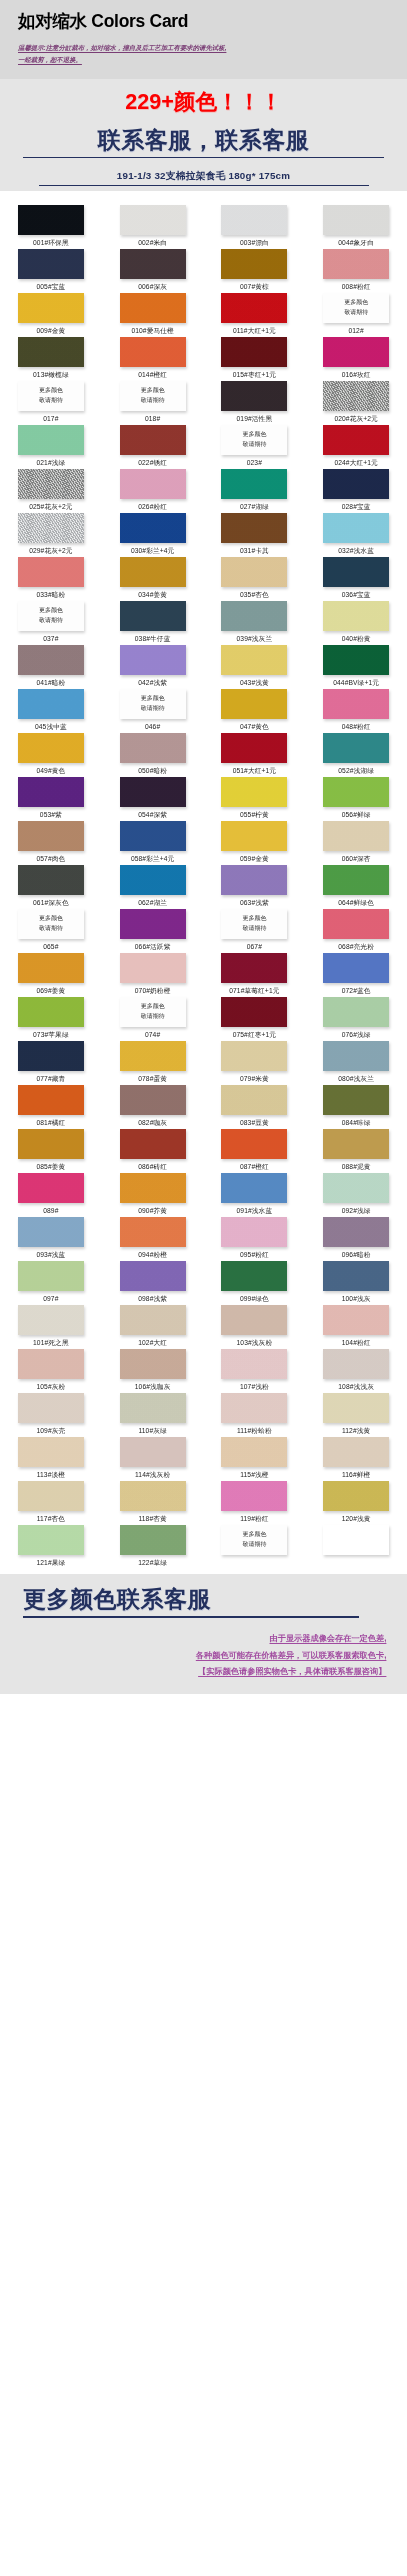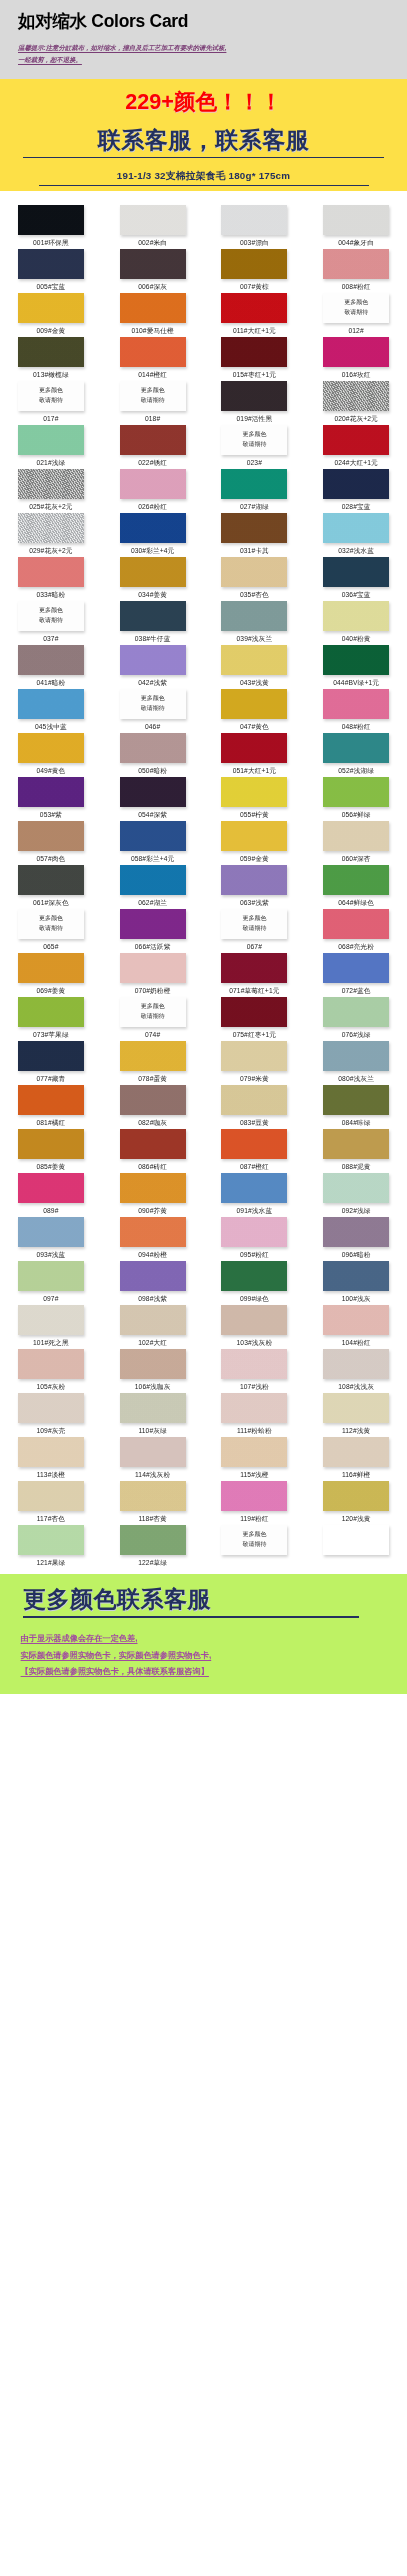--- a/index.html
+++ b/index.html
@@ -44,21 +44,21 @@
     color:#ff0000;
     font-weight:bold;
     font-size:24px;
     letter-spacing:0.5px;
     line-height:1.05;
     text-shadow:0.5px 0.5px 0 #f3b9b9;
     white-space:nowrap;
   }
 
   
-  .headblock { background:#fde047; padding:11.3px 0 5.2px 0; }
+  .headblock { background:#e5e5e5; padding:11.3px 0 5.2px 0; }
   .count-line {
     text-align:center;
     color:#fb0000;
     font-weight:bold;
     font-size:21.6px;
     letter-spacing:0px;
     text-shadow:0.5px 0.5px 0 #f0c0c0;
     line-height:1.1;
     white-space:nowrap;
   }
@@ -146,21 +146,21 @@
     white-space:nowrap;
   }
   .melange::after{
     background-image:
       repeating-linear-gradient(112deg, rgba(255,255,255,.55) 0 0.5px, rgba(0,0,0,.12) 0.5px 1.5px),
       repeating-linear-gradient(20deg,  rgba(255,255,255,.35) 0 0.5px, rgba(0,0,0,.10) 0.5px 2.1px),
       repeating-linear-gradient(90deg,  rgba(255,255,255,.15) 0 0.5px, rgba(0,0,0,.05) 0.5px 1px);
   }
 
   
-  .footer { padding:12.4px 0 13.4px 0; background:#bef264; }
+  .footer { padding:12.4px 0 13.4px 0; background:#e5e5e5; }
   .footer-title {
     padding-left:23px;
     color:#23305e;
     font-weight:bold;
     font-size:23px;
     letter-spacing:0.5px;
     line-height:1.2;
     white-space:nowrap;
     text-shadow:0.5px 0.5px 0 #c9cede;
   }
@@ -170,20 +170,21 @@
     background:#23305e;
     margin:2.1px 0 0 23px;
   }
   .footer-note {
     margin-top:13.4px;
     padding:0 20.6px;
     color:#a14ba0;
     font-weight:bold;
     font-size:8.2px;
     line-height:2.0;
+    text-align:right;
   }
   .footer-note span {
     text-decoration:underline;
     text-underline-offset:2.1px;
   }
 </style>
 </head>
 <body>
 
 <div class="hero">
@@ -729,17 +730,17 @@
       <div class="swatch blank" style="background: rgb(255, 255, 255);"></div>
       <div class="cell-label"></div>
     </div>
   </div>
 
 <div class="footer">
   <div class="footer-title">更多颜色联系客服</div>
   <div class="footer-rule"></div>
   <div class="footer-note">
     <div><span>由于显示器成像会存在一定色差,</span></div>
-    <div><span>实际颜色请参照实物色卡，实际颜色请参照实物色卡,</span></div>
+    <div><span>各种颜色可能存在价格差异，可以联系客服索取色卡,</span></div>
     <div><span>【实际颜色请参照实物色卡，具体请联系客服咨询】</span></div>
   </div>
 </div>
 
 
 </body></html>

